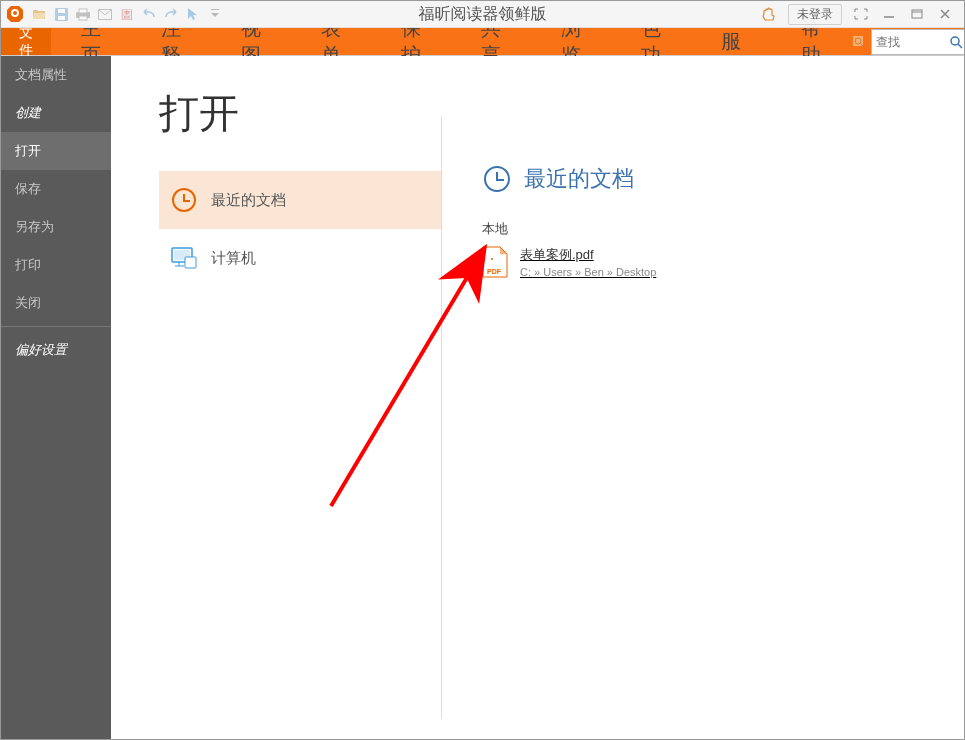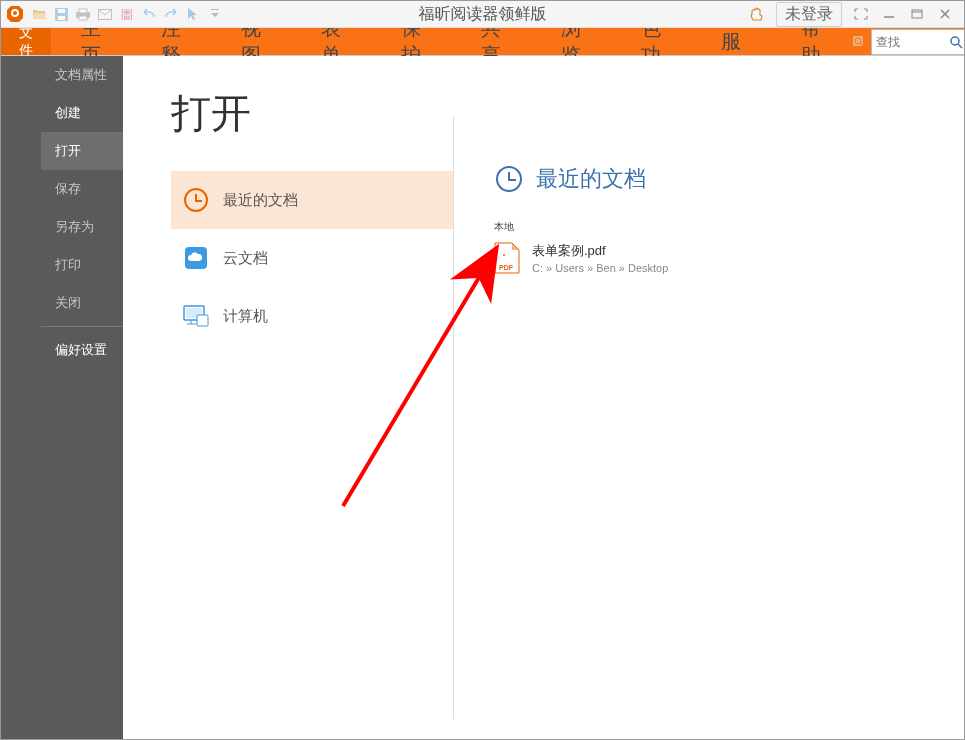--- a/index.html
+++ b/index.html
@@ -5,55 +5,55 @@
 * { margin: 0; padding: 0; box-sizing: border-box; font-family: "Microsoft YaHei", "SimSun", sans-serif; }
 body { width: 965px; height: 740px; background: #fff; border: 1px solid #999; overflow: hidden; position: relative; }
 
 
 .titlebar { height: 27px; display: flex; align-items: center; background: #f5f5f5; border-bottom: 1px solid #e0e0e0; position: relative; }
 .titlebar .logo { width: 20px; height: 20px; margin-left: 4px; display: flex; align-items: center; justify-content: center; }
 .titlebar .qat { display: flex; align-items: center; gap: 6px; margin-left: 6px; }
 .titlebar .qat-icon { width: 16px; height: 16px; display: flex; align-items: center; justify-content: center; opacity: 0.55; }
 .titlebar .title { position: absolute; left: 0; right: 0; text-align: center; font-size: 16px; color: #555; pointer-events: none; }
 .titlebar .right { margin-left: auto; display: flex; align-items: center; gap: 10px; padding-right: 10px; }
-.titlebar .login-box { border: 1px solid #d0d0d0; padding: 1px 8px; font-size: 16px; color: #666; border-radius: 2px; }
+.titlebar .login-box { border: 1px solid #d0d0d0; padding: 1px 8px; font-size: 12px; color: #666; border-radius: 2px; }
 .titlebar .win-icon { width: 18px; height: 14px; display: flex; align-items: center; justify-content: center; color: #666; }
 
 
 .ribbon { height: 28px; display: flex; align-items: stretch; background: #f97316; border-bottom: 1px solid #ccc; }
 .ribbon .file-tab { background: #e96500; color: #fff; font-size: 14px; padding: 0 18px; display: flex; align-items: center; }
 .ribbon .tab { font-size: 20px; color: #444; padding: 0 30px; display: flex; align-items: center; }
 .ribbon .spacer { flex: 1; }
 .ribbon .search-area { display: flex; align-items: center; gap: 4px; padding-right: 8px; }
 .ribbon .search-box { height: 26px; border: 1px solid #bbb; display: flex; align-items: center; background: #fff; }
 .ribbon .search-box input { border: none; outline: none; font-size: 12px; width: 74px; padding: 0 4px; color: #666; }
 .ribbon .search-btn { width: 20px; height: 18px; display: flex; align-items: center; justify-content: center; }
 .ribbon .mini-icon { width: 16px; height: 16px; display: flex; align-items: center; justify-content: center; opacity: 0.6; }
 
 
 .main { display: flex; height: calc(100% - 55px); }
-.sidebar { width: 122px; background: #5a5a5a; display: flex; flex-direction: column; padding-left: 40px; }
+.sidebar { width: 110px; background: #5a5a5a; display: flex; flex-direction: column; }
 .sidebar .item { color: #c8c8c8; font-size: 13px; padding: 10px 14px; cursor: pointer; }
-.sidebar .item.bright { color: #fff; }
+.sidebar .item.bright { color: #fff; font-style: italic; }
 .sidebar .item.active { background: #6e6e6e; color: #fff; }
 .sidebar .sep { height: 1px; background: #787878; margin: 4px 0; }
 
 .content { flex: 1; display: flex; background: #fff; position: relative; }
 .left-col { width: 330px; padding-top: 30px; padding-left: 48px; }
 .left-col h1 { font-size: 40px; font-weight: normal; color: #323232; margin-bottom: 30px; }
 .loc-list { display: flex; flex-direction: column; }
 .loc-item { display: flex; align-items: center; gap: 14px; padding: 16px 12px; font-size: 15px; color: #555; cursor: pointer; }
 .loc-item.active { background: #fbe6d5; }
 .loc-item .ic { width: 26px; height: 26px; display: flex; align-items: center; justify-content: center; }
 .divider-v { width: 1px; background: #ddd; margin-top: 60px; margin-bottom: 20px; }
 
 .right-col { flex: 1; padding-top: 108px; padding-left: 40px; }
 .right-col .heading { display: flex; align-items: center; gap: 12px; color: #3b73af; font-size: 22px; margin-bottom: 26px; }
-.right-col .sub { font-size: 10px; color: #444; margin-bottom: 8px; }
-.file-row { display: flex; align-items: flex-start; gap: 10px; }
+.right-col .sub { font-size: 13px; color: #444; margin-bottom: 8px; }
+.file-row { display: flex; align-items: flex-start; gap: 10px; text-decoration: underline; }
 .file-row .pdf-ic { width: 28px; height: 32px; }
 .file-row .fname { font-size: 13px; color: #333; }
 .file-row .fpath { font-size: 11px; color: #888; margin-top: 2px; }
 
 
 .arrow { position: absolute; pointer-events: none; }
 
 svg { display: block; }
 </style>
 </head>
@@ -218,29 +218,20 @@
       <h1>打开</h1>
       <div class="loc-list">
         <div class="loc-item active">
           <span class="ic">
               <svg width="26" height="26" viewBox="0 0 26 26">
                 <circle stroke="#e96500" stroke-width="2" fill="none" cx="13" cy="13" r="11"></circle>
                 <path stroke="#e96500" stroke-width="2" fill="none" d="M13 7v7h6"></path>
               </svg>
             </span>
           <span>最近的文档</span>
-        </div>
-        <div class="loc-item">
-          <span class="ic">
-              <svg width="26" height="26" viewBox="0 0 26 26">
-                <rect fill="#3b9ae1" x="2" y="2" width="22" height="22" rx="4"></rect>
-                <path fill="#fff" d="M8 16a3 3 0 010-6 4 4 0 017-1 3 3 0 011 7z"></path>
-              </svg>
-            </span>
-          <span>云文档</span>
         </div>
         <div class="loc-item">
           <span class="ic">
               <svg width="26" height="22" viewBox="0 0 26 22">
                 <rect stroke="#3b9ae1" stroke-width="1.5" fill="none" x="1" y="1" width="20" height="14" rx="1"></rect>
                 <rect fill="#3b9ae1" x="3" y="3" width="16" height="10" opacity="0.2"></rect>
                 <rect stroke="#3b9ae1" fill="#fff" x="14" y="10" width="11" height="11" rx="1"></rect>
                 <line stroke="#3b9ae1" x1="8" y1="15" x2="8" y2="19"></line>
                 <line stroke="#3b9ae1" x1="4" y1="19" x2="13" y2="19"></line>
               </svg>

